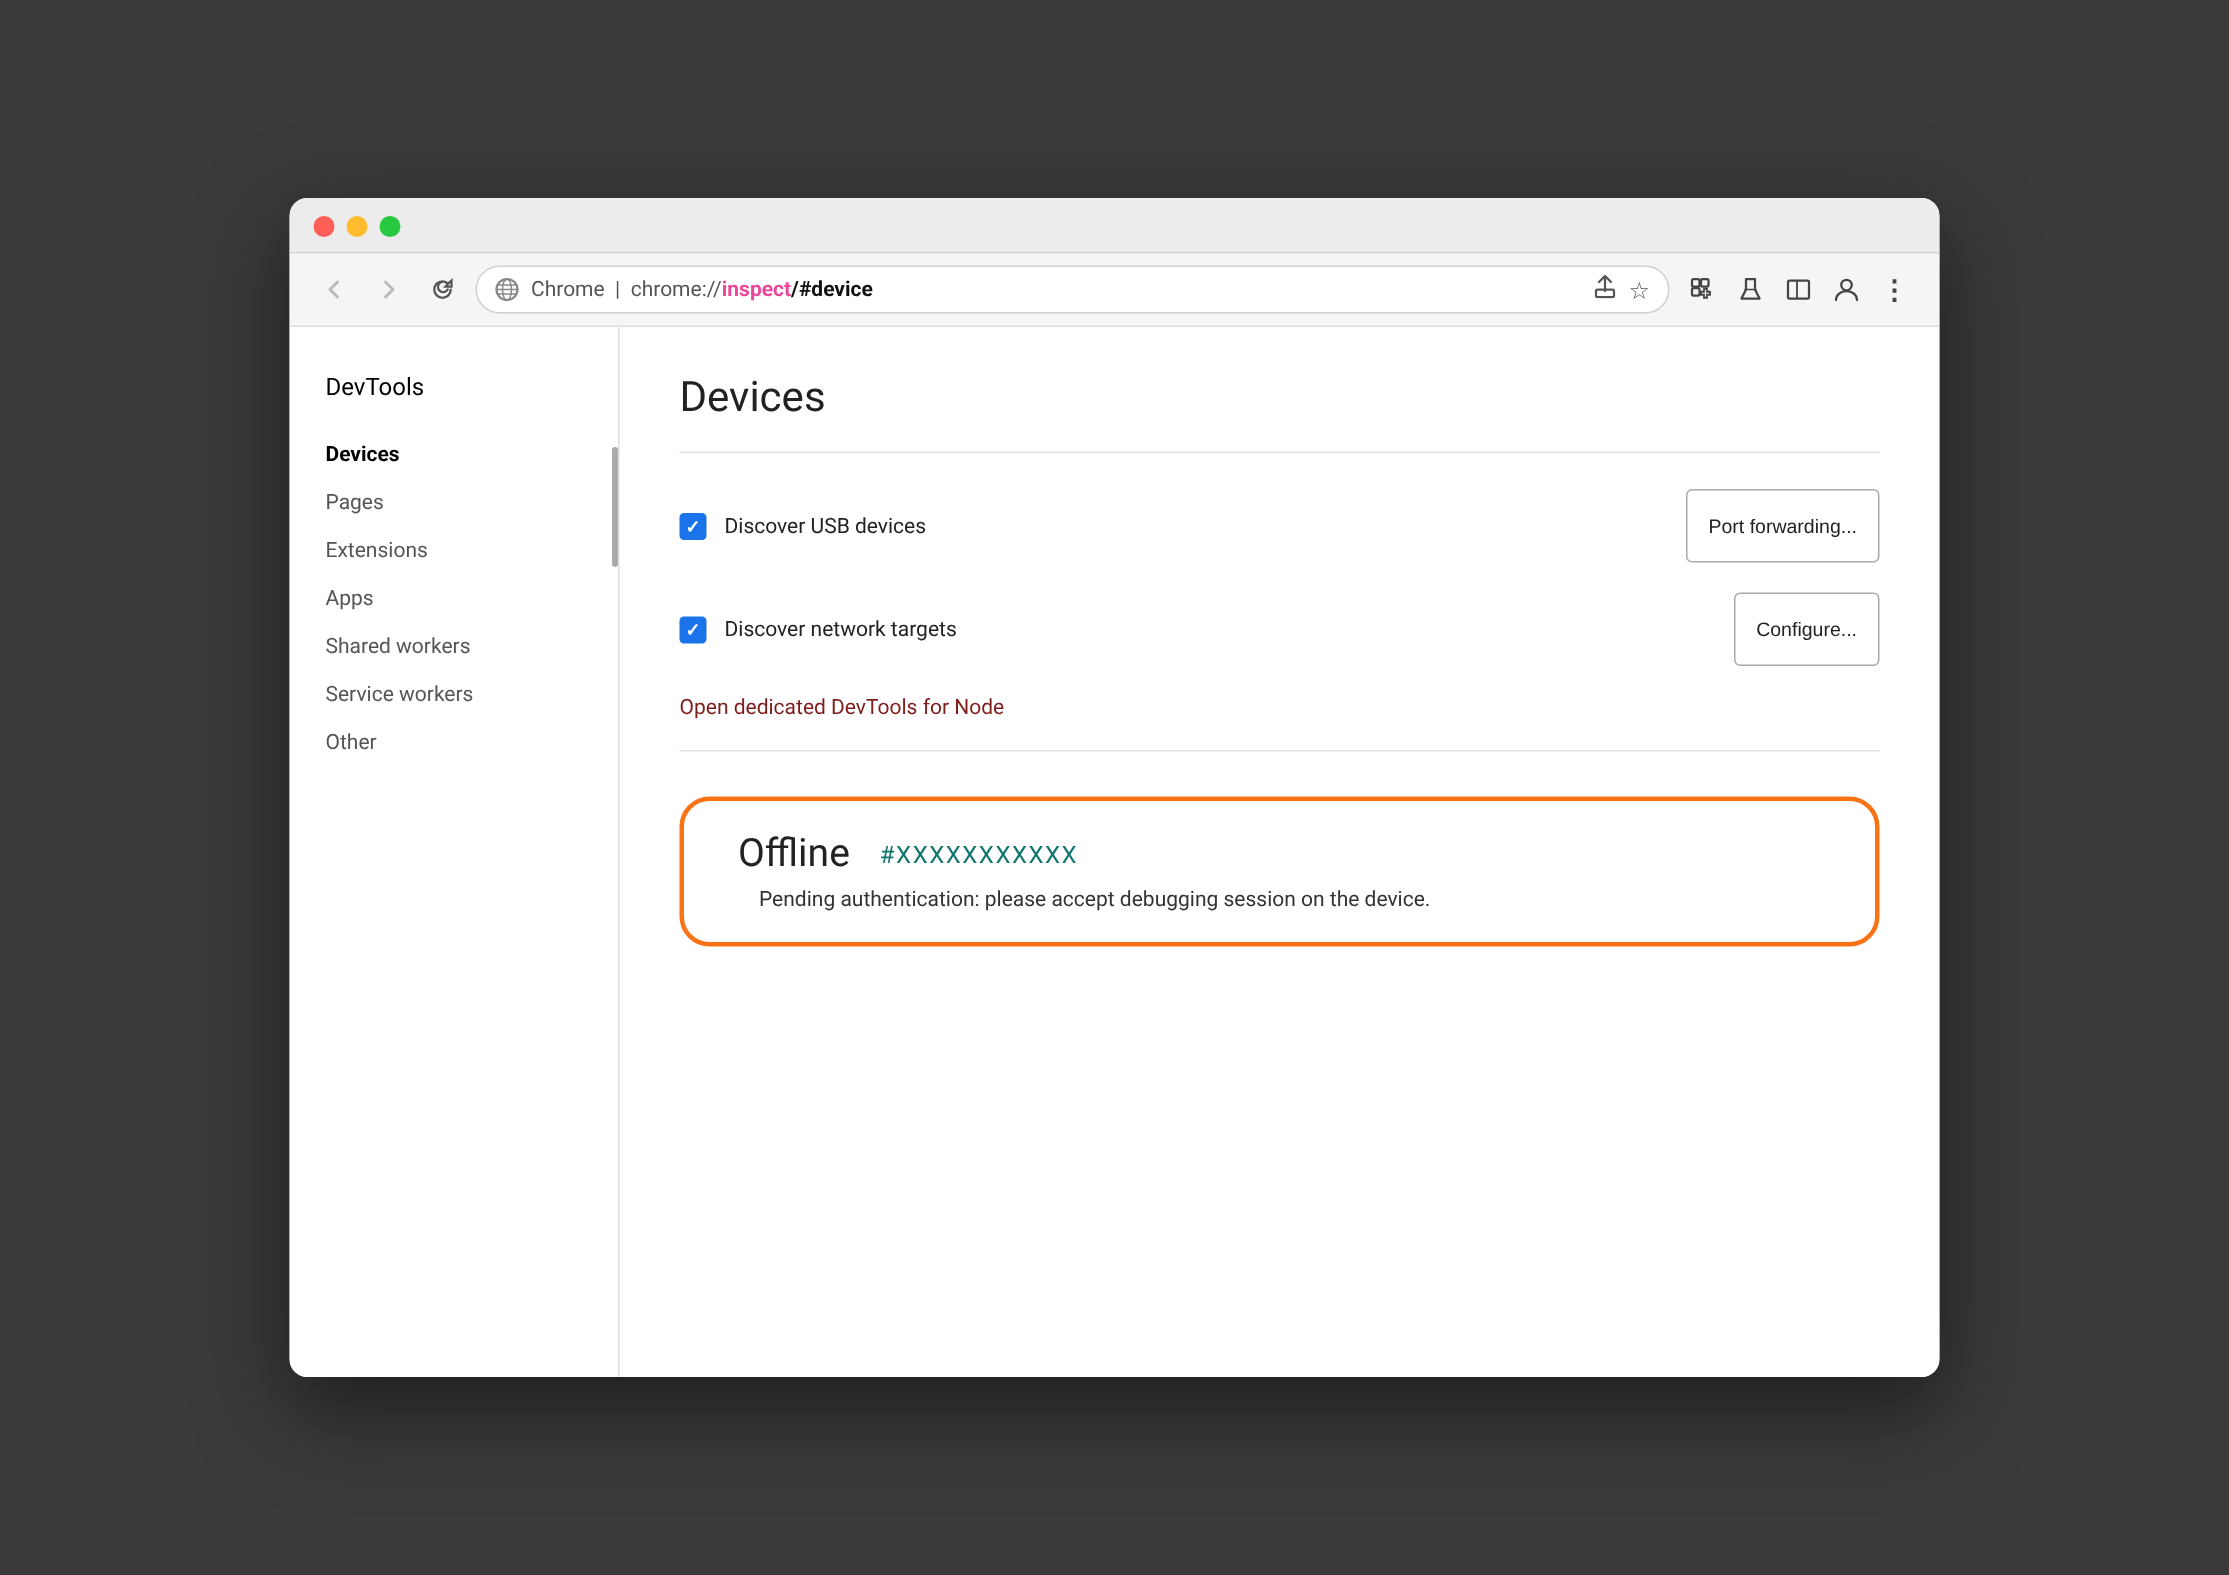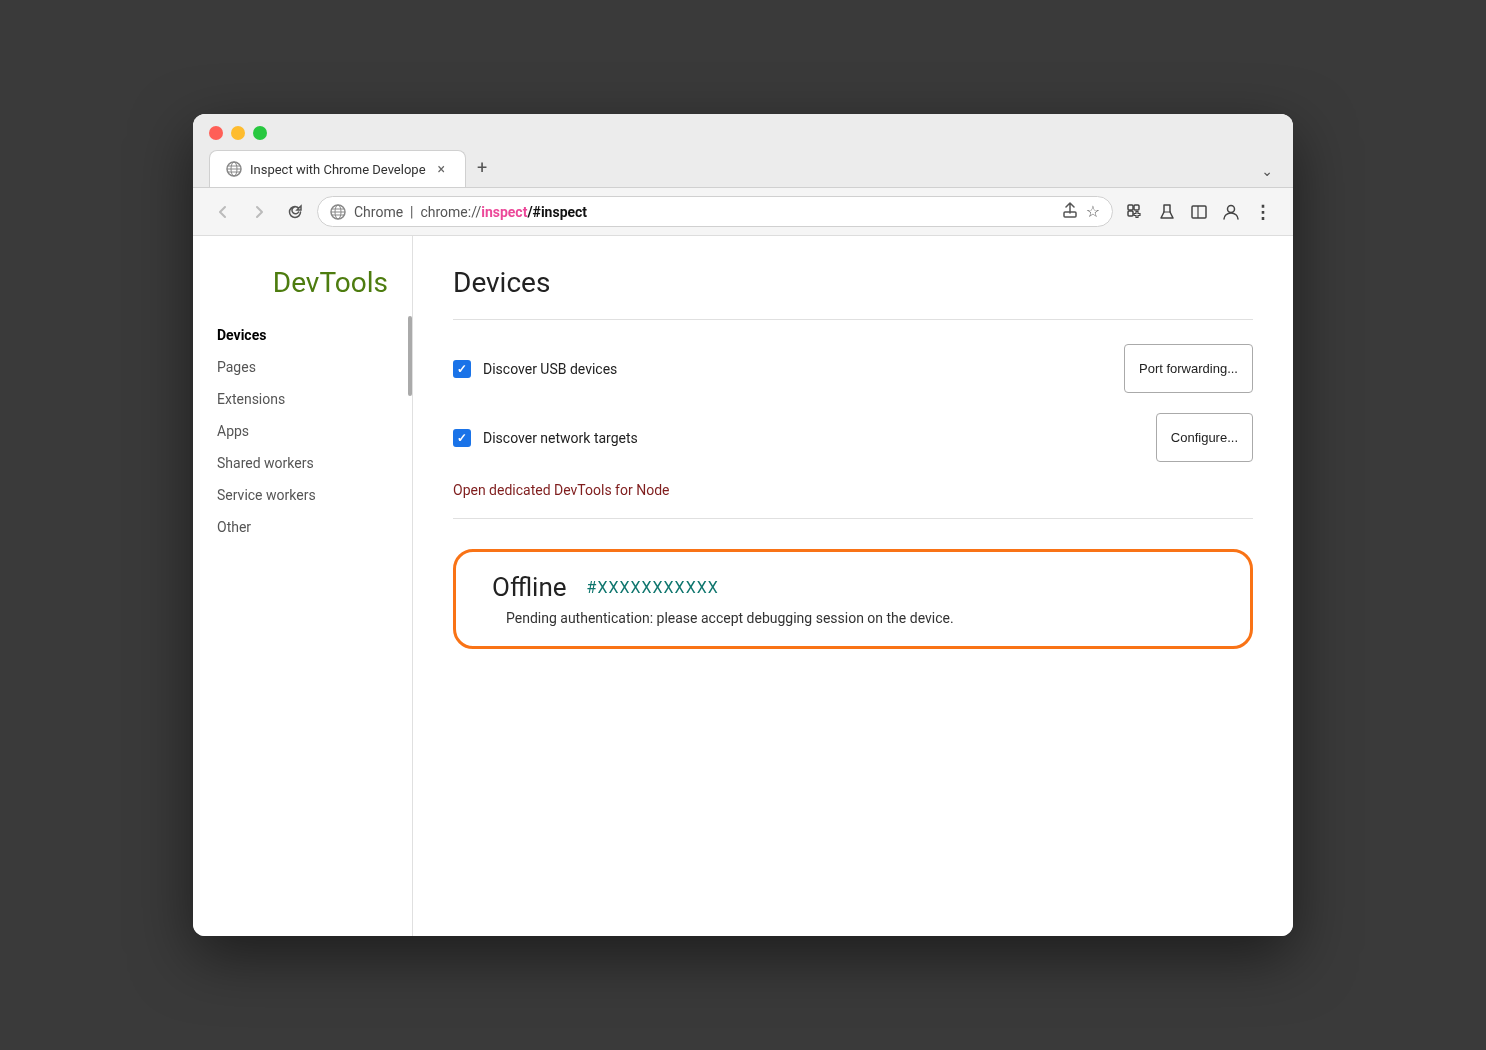--- a/index.html
+++ b/index.html
@@ -167,25 +167,24 @@
       position: absolute;
       right: 0;
       top: 80px;
       width: 4px;
       height: 80px;
       background: #aaa;
       border-radius: 2px;
     }
 
     .sidebar-title {
-      font-size: 28px;
+      font-size: 16px;
       font-weight: 400;
-      color: #4d7c0f;
+      color: #000000;
       padding: 0 24px 20px 24px;
-      text-align: right;
     }
 
     .sidebar-item {
       padding: 8px 24px;
       font-size: 14px;
       color: #555;
       cursor: pointer;
     }
 
     .sidebar-item.active {
@@ -319,38 +318,20 @@
 <body>
 
 <div class="browser-window">
 
   <div class="title-bar">
     <div class="traffic-lights">
       <div class="traffic-light close"></div>
       <div class="traffic-light minimize"></div>
       <div class="traffic-light maximize"></div>
     </div>
-    <div class="tab-bar">
-      <div class="tab">
-
-        <span class="icon-svg">
-          <svg width="16" height="16" viewBox="0 0 16 16" fill="none">
-            <circle cx="8" cy="8" r="7" stroke="#888" stroke-width="1.5" fill="none"></circle>
-            <ellipse cx="8" cy="8" rx="3" ry="7" stroke="#888" stroke-width="1" fill="none"></ellipse>
-            <line x1="1" y1="8" x2="15" y2="8" stroke="#888" stroke-width="1"></line>
-            <line x1="2" y1="5" x2="14" y2="5" stroke="#888" stroke-width="1"></line>
-            <line x1="2" y1="11" x2="14" y2="11" stroke="#888" stroke-width="1"></line>
-          </svg>
-        </span>
-        <span>Inspect with Chrome Develope</span>
-        <span class="tab-close">×</span>
-      </div>
-      <div class="tab-new">+</div>
-      <div class="tab-chevron">⌄</div>
-    </div>
   </div>
 
   <div class="toolbar">
     <button class="nav-btn disabled" title="Back">
       <svg width="16" height="16" viewBox="0 0 16 16">
           <path d="M10 3L5 8l5 5" stroke="#bbb" stroke-width="2" fill="none" stroke-linecap="round" stroke-linejoin="round"></path>
         </svg>
     </button>
     <button class="nav-btn disabled" title="Forward">
       <svg width="16" height="16" viewBox="0 0 16 16">
@@ -368,21 +349,21 @@
       <span class="icon-svg">
         <svg width="16" height="16" viewBox="0 0 16 16" fill="none">
           <circle cx="8" cy="8" r="7" stroke="#888" stroke-width="1.5" fill="none"></circle>
           <ellipse cx="8" cy="8" rx="3" ry="7" stroke="#888" stroke-width="1" fill="none"></ellipse>
           <line x1="1" y1="8" x2="15" y2="8" stroke="#888" stroke-width="1"></line>
           <line x1="2" y1="5" x2="14" y2="5" stroke="#888" stroke-width="1"></line>
           <line x1="2" y1="11" x2="14" y2="11" stroke="#888" stroke-width="1"></line>
         </svg>
       </span>
       <div style="font-size:14px; color:#555;">
-        Chrome &nbsp;|&nbsp; <span style="color:#555;">chrome://</span><strong style="color:#ec4899;">inspect</strong><span style="color:#555;"></span><strong style="color:#111;">/#inspect</strong>
+        Chrome &nbsp;|&nbsp; <span style="color:#555;">chrome://</span><strong style="color:#ec4899;">inspect</strong><span style="color:#555;"></span><strong style="color:#111;">/#device</strong>
       </div>
       <div style="display:flex; gap:8px; margin-left:auto; align-items:center;">
         <span style="color:#555; font-size:14px; cursor:pointer;">
           <svg width="16" height="16" viewBox="0 0 16 16" fill="none">
               <path d="M8 1v10M4 5l4-4 4 4" stroke="#555" stroke-width="1.5" stroke-linecap="round" stroke-linejoin="round"></path>
               <rect x="2" y="10" width="12" height="5" rx="1" stroke="#555" stroke-width="1.5" fill="none"></rect>
             </svg>
         </span>
         <span style="color:#555; font-size:16px; cursor:pointer;">☆</span>
       </div>

